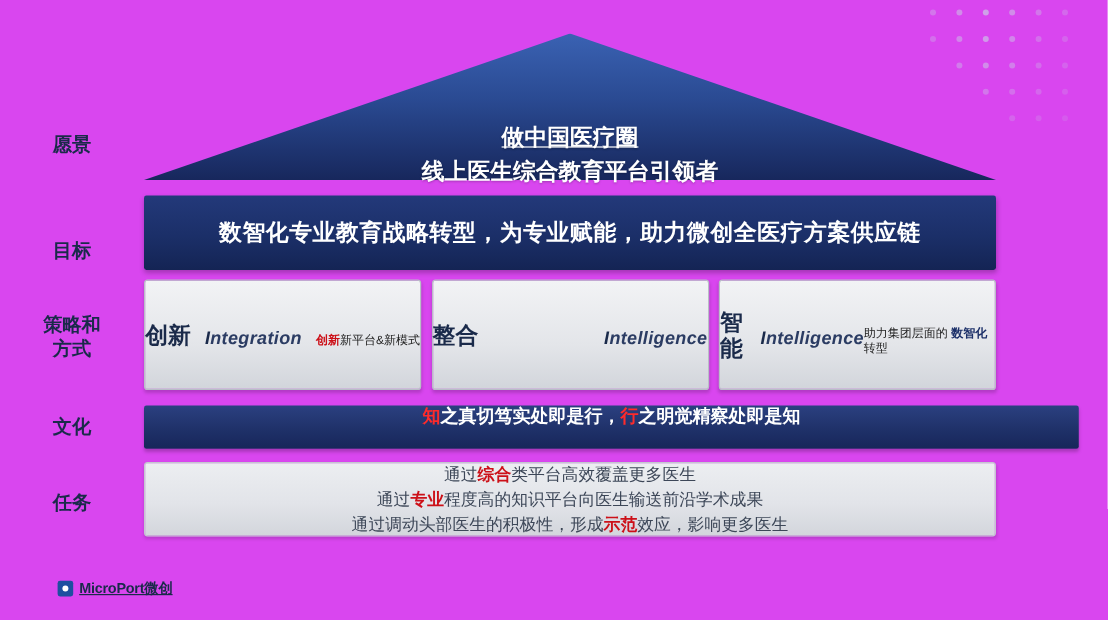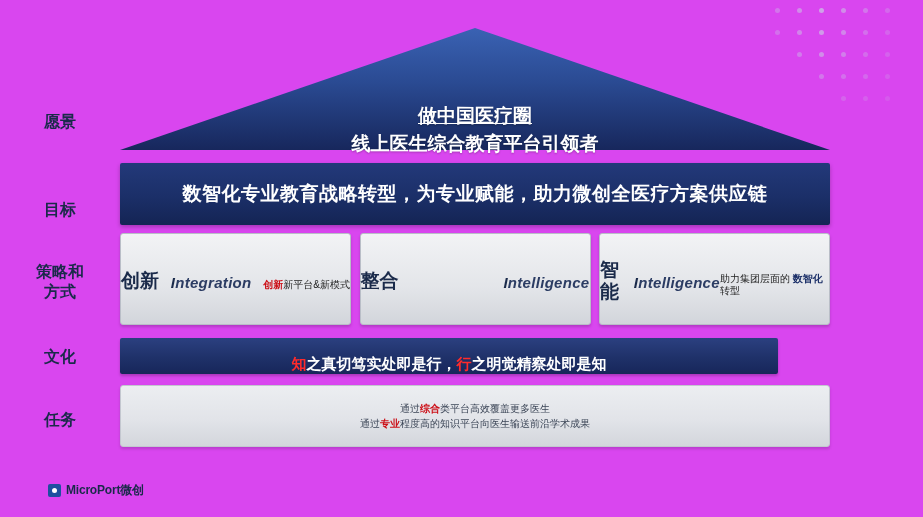--- a/index.html
+++ b/index.html
@@ -152,27 +152,27 @@
     line-height: 1.2;
   }
   .card .desc .hi { color: #cc1018; font-weight: bold; }
   .card .desc .hi-b { color: #1b2f68; font-weight: bold; }
 
   
   .culture-bar {
     position: absolute;
     left: 120px;
     top: 338px;
-    width: 658px;
+    width: 779px;
     height: 36px;
     background: linear-gradient(180deg, #2b4080 0%, #1f3169 55%, #17265a 100%);
     border-radius: 2px;
     box-shadow: 0 2px 3px rgba(0,0,0,0.22);
     display: flex;
-    align-items: flex-end;
+    align-items: flex-start;
     justify-content: center;
     font-family: Liberation Serif, serif;
   }
   .culture-bar .txt {
     color: #ffffff;
     font-size: 15px;
     font-weight: bold;
   }
   .culture-bar .hi { color: #ff2b2b; }
 
@@ -187,21 +187,21 @@
     border: 1px solid #c3c7cf;
     border-radius: 3px;
     box-shadow: 0 2px 3px rgba(0,0,0,0.15);
     display: flex;
     flex-direction: column;
     align-items: center;
     justify-content: center;
     box-sizing: border-box;
   }
   .task-block .line {
-    font-size: 10px;
+    font-size: 14px;
     color: #3d4758;
     line-height: 1.5;
   }
   .task-block .hi { color: #cc1018; font-weight: bold; }
 
   
   .footer-logo {
     position: absolute;
     left: 48px;
     bottom: 18px;
@@ -224,20 +224,21 @@
     width: 5px;
     height: 5px;
     border-radius: 50%;
     background: #ffffff;
   }
   .footer-logo .name {
     font-size: 12px;
     font-weight: bold;
     color: #1a2a4a;
     letter-spacing: -0.2px;
+    text-decoration: underline;
   }
 </style>
 </head>
 <body>
 
 <div class="slide">
 
   <div class="dot-grid">
     <div class="dot" style="left:0px;top:0px;opacity:.35"></div>
     <div class="dot" style="left:22px;top:0px;opacity:.5"></div>
@@ -318,20 +319,21 @@
 
   </div>
 
   <div class="culture-bar">
     <div class="txt"><span class="hi">知</span><span>之真切笃实处即是行，</span><span class="hi">行</span><span>之明觉精察处即是知</span></div>
   </div>
 
   <div class="task-block">
     <div class="line"><span>通过</span><span class="hi">综合</span><span>类平台高效覆盖更多医生</span></div>
     <div class="line"><span>通过</span><span class="hi">专业</span><span>程度高的知识平台向医生输送前沿学术成果</span></div>
+    <div class="line"><span>通过调动头部医生的积极性，形成</span><span class="hi">示范</span><span>效应，影响更多医生</span></div>
   </div>
 
   <div class="footer-logo">
     <span class="mark"></span>
     <span class="name">MicroPort微创</span>
   </div>
 
 </div>
 
 </body></html>

